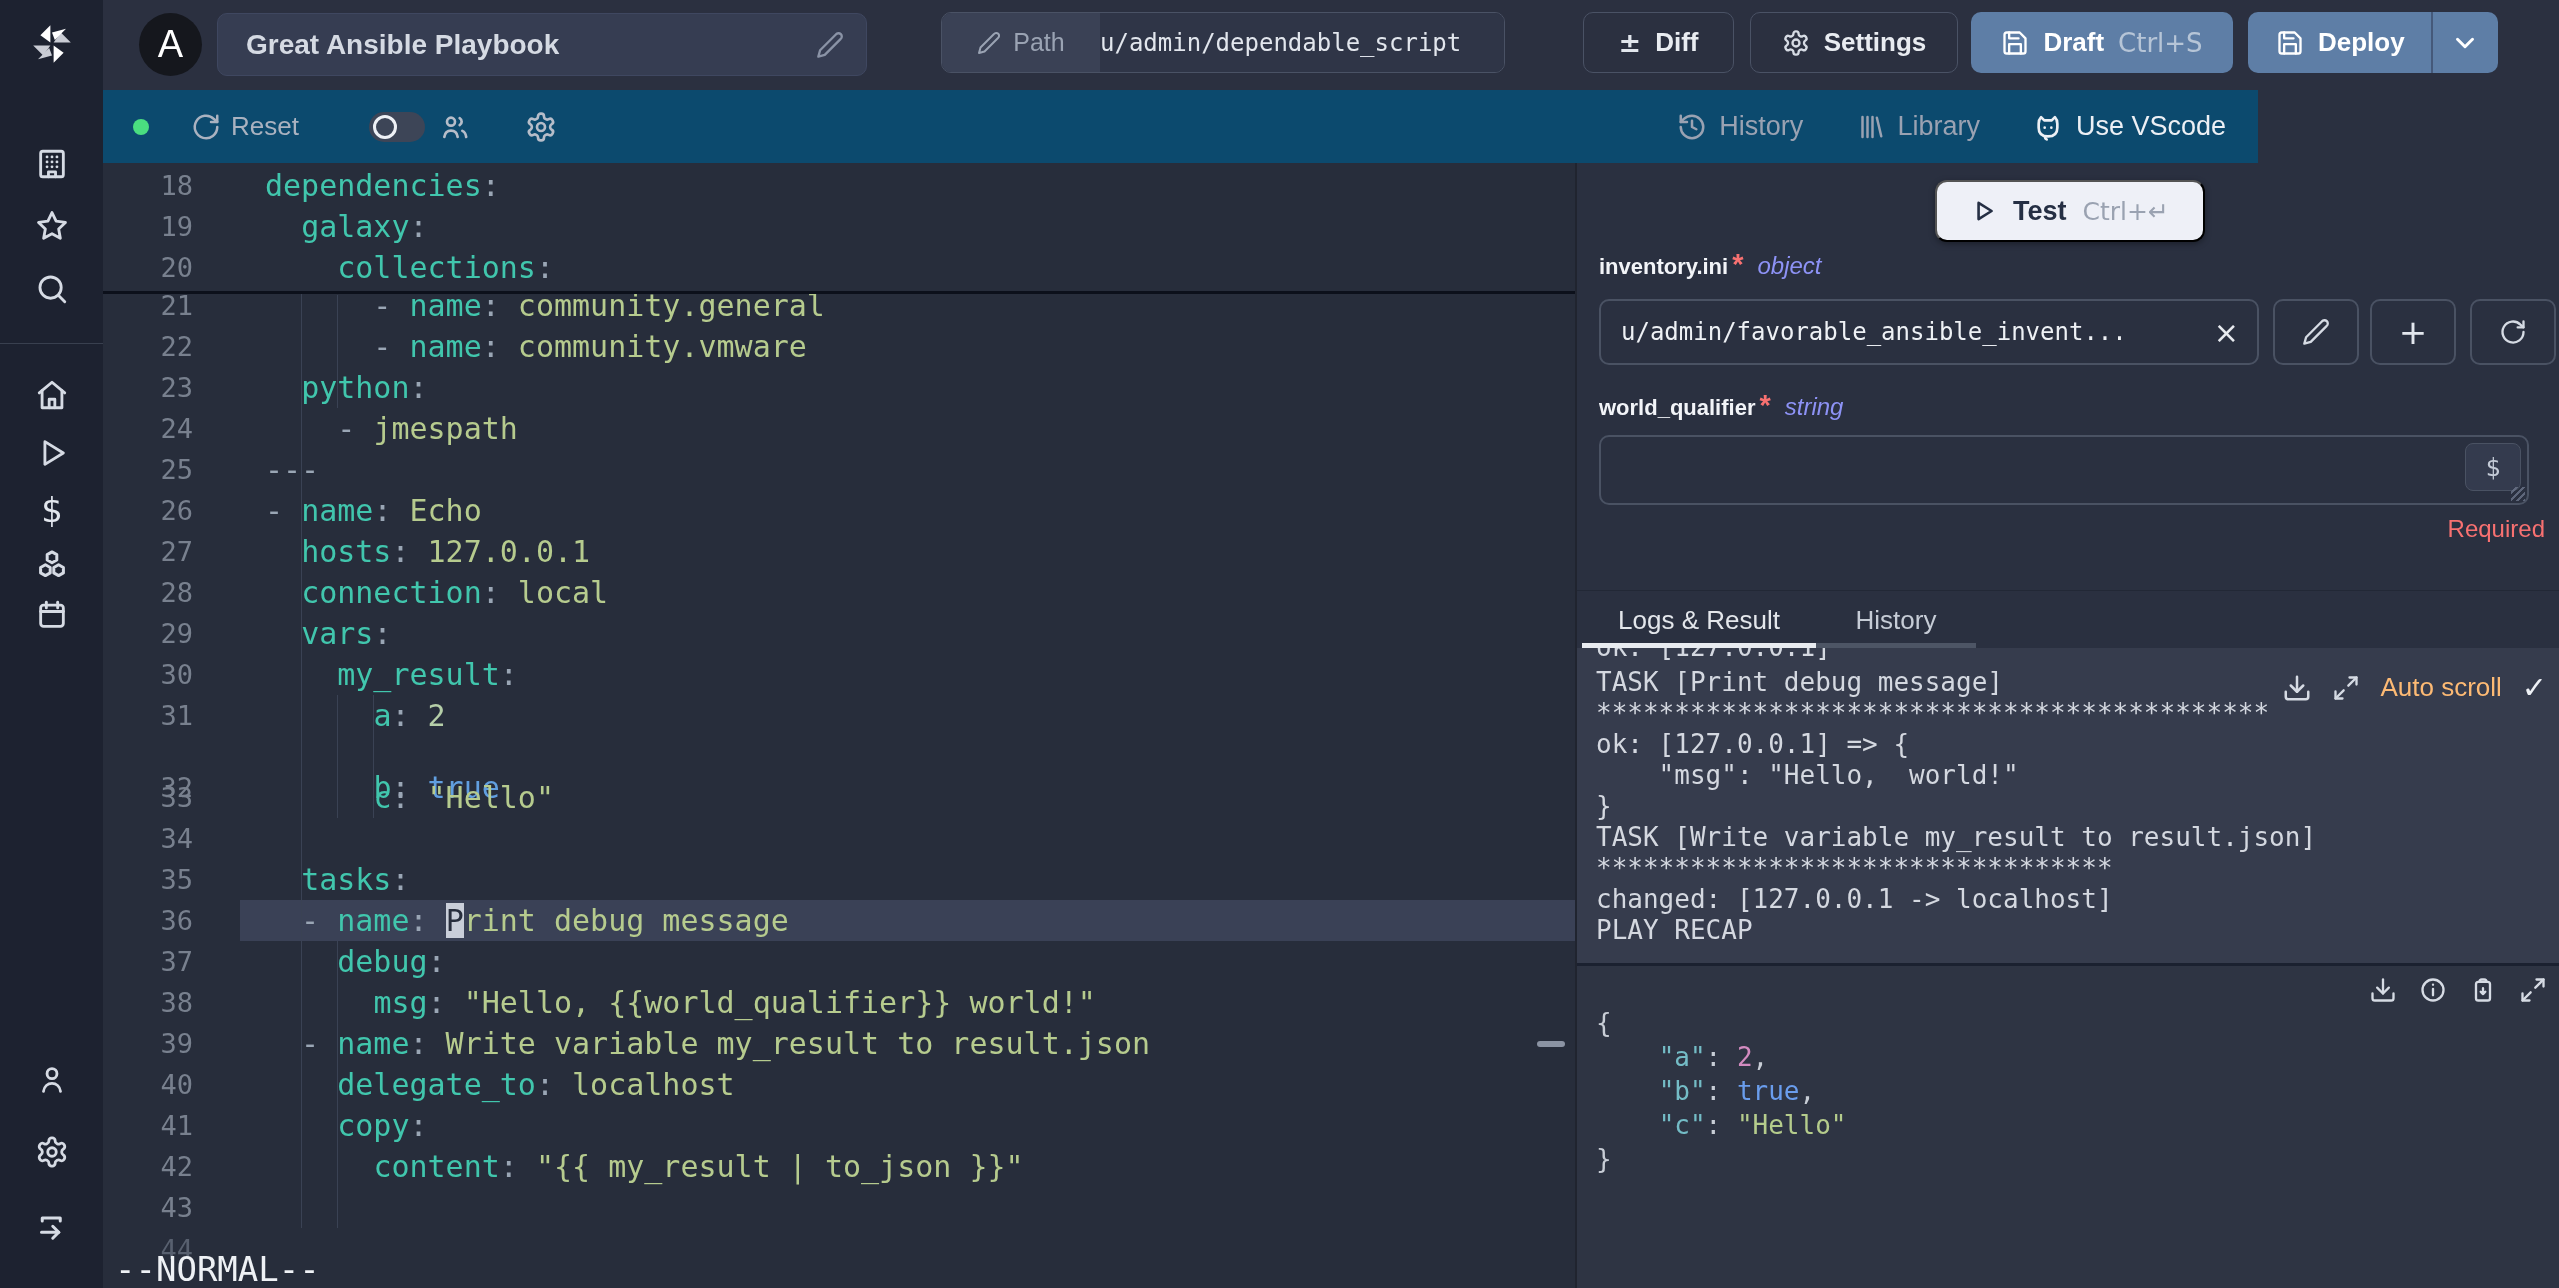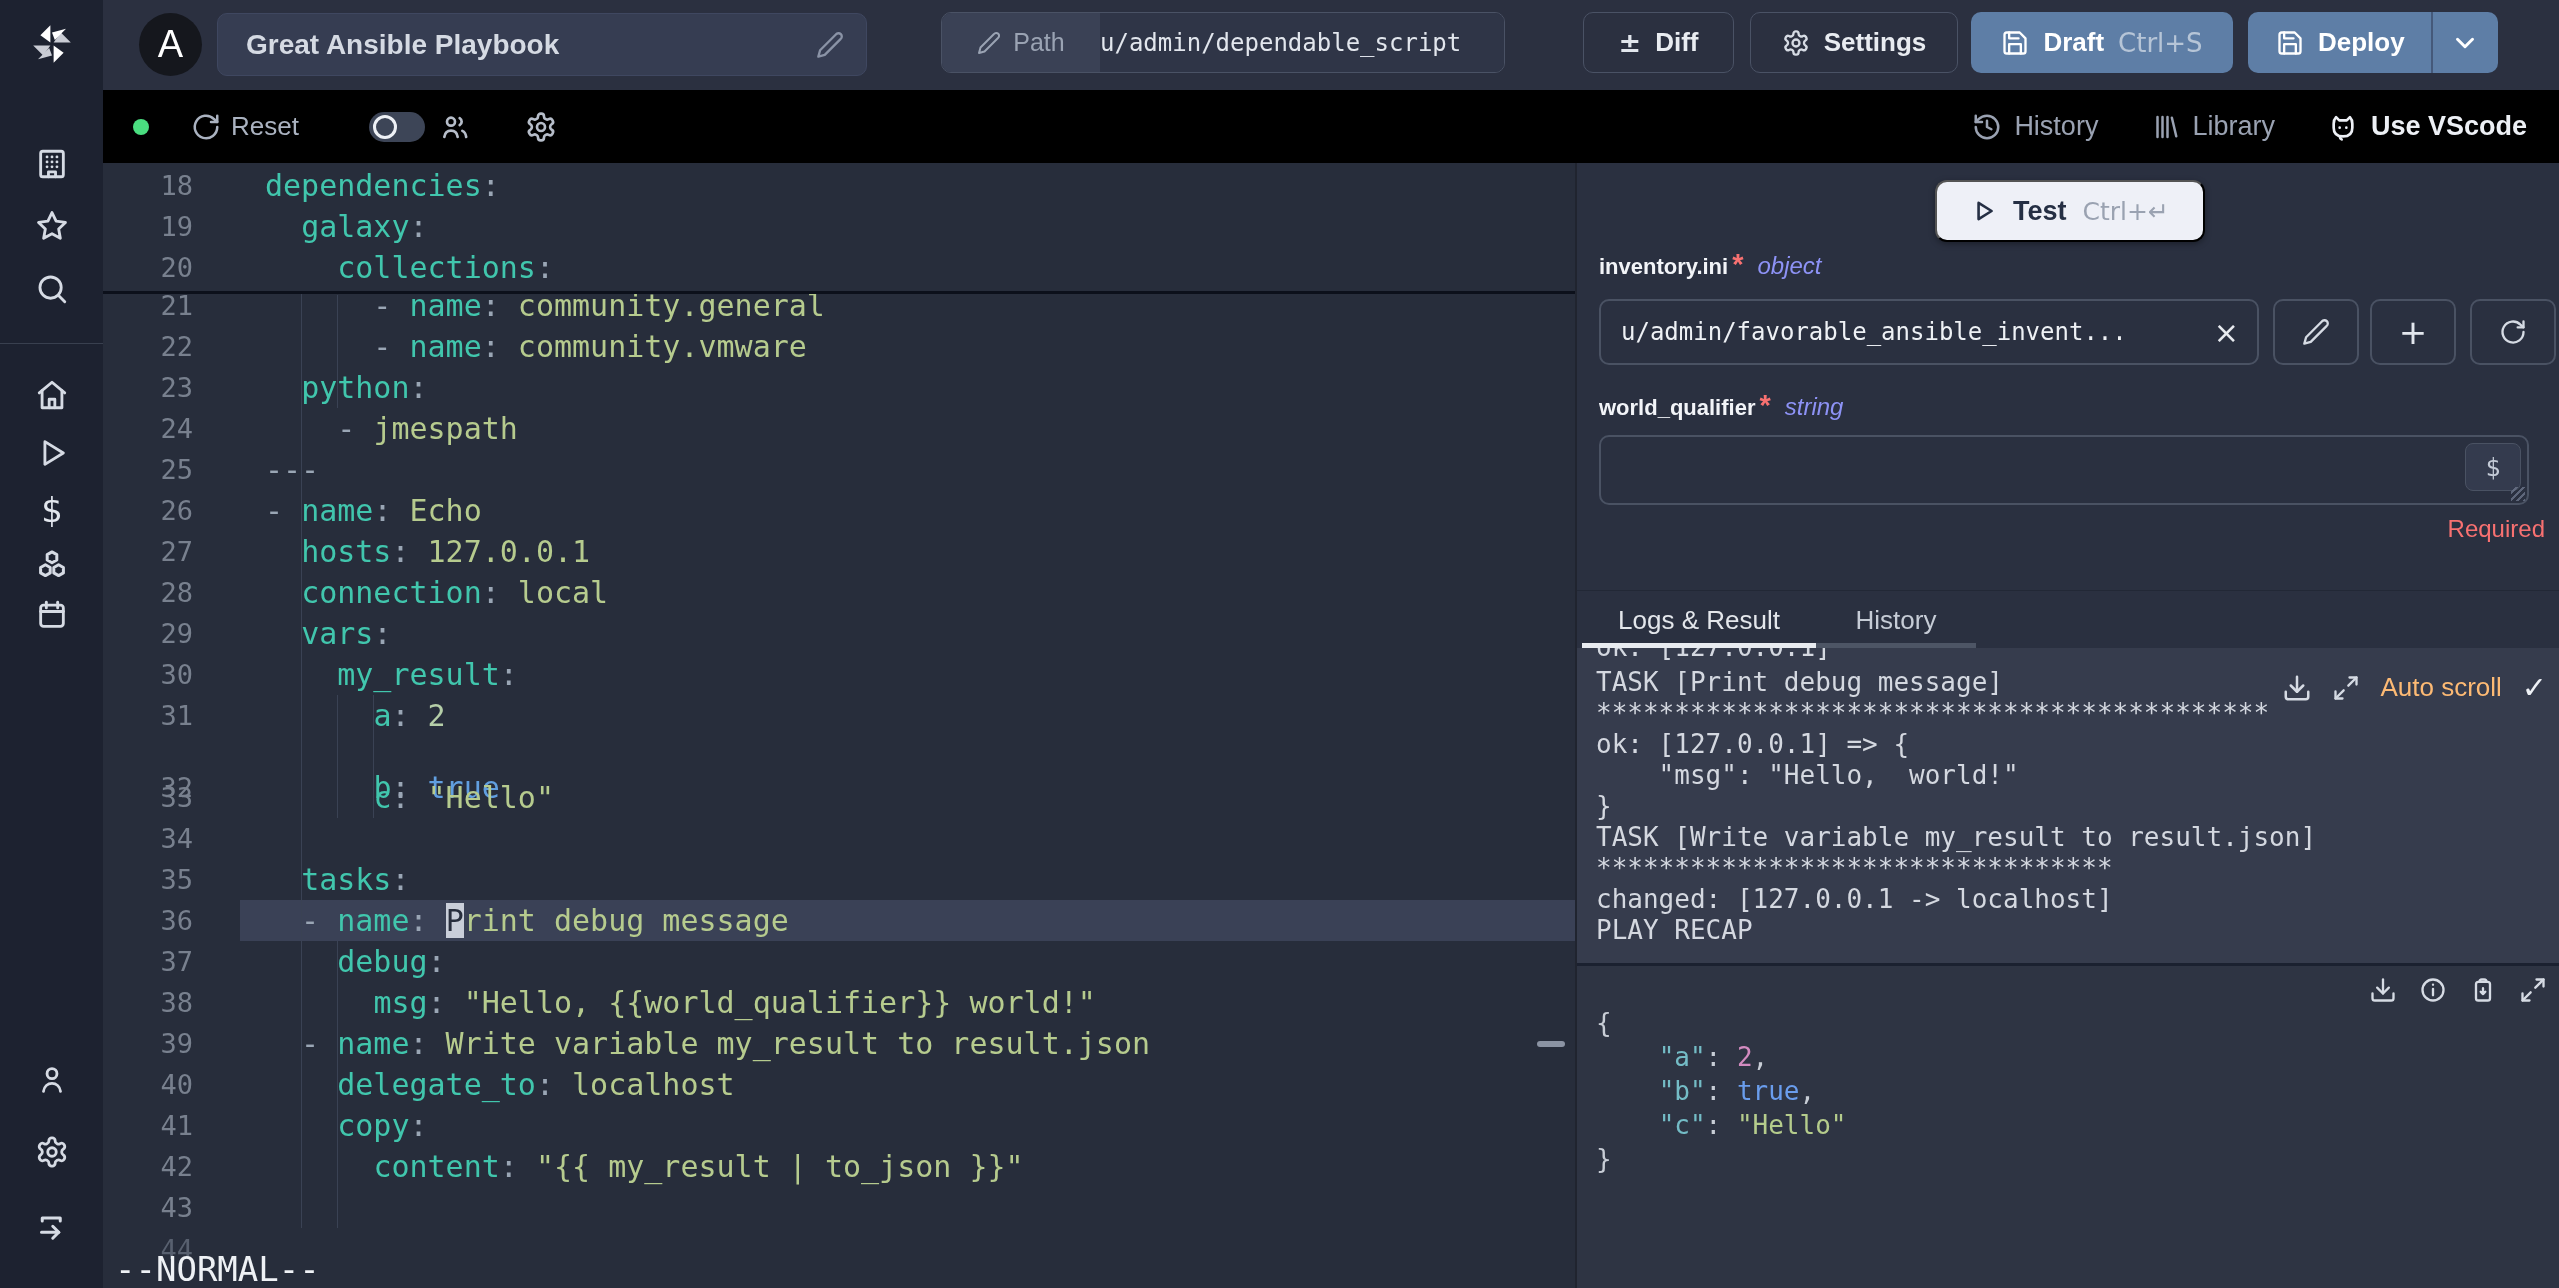--- a/index.html
+++ b/index.html
@@ -36,30 +36,30 @@
             display:flex; align-items:center; justify-content:center; gap:14px; font-size:26px; font-weight:600;
             color:#e9ecf1; cursor:pointer; background:transparent; }
   .tb-btn.blue { background:#5e7ea6; border:none; }
   .shortcut { font-weight:400; color:rgba(255,255,255,0.55); font-family:"DejaVu Sans", sans-serif; }
   .deploy-split { position:absolute; top:12px; height:61px; background:#5e7ea6; border-radius:10px; display:flex; cursor:pointer; }
   .deploy-main { display:flex; align-items:center; gap:14px; padding:0 26px 0 28px; font-size:26px; font-weight:600; color:#fff; }
   .deploy-divider { width:2px; background:#45597a; margin:0; }
   .deploy-caret { width:65px; display:flex; align-items:center; justify-content:center; }
 
   
-  .toolbar2 { position:absolute; left:103px; top:90px; width:2456px; height:73px; background:#000000; }
+  .toolbar2 { position:absolute; left:103px; top:90px; width:2155px; height:73px; background:#0c4a6e; }
   .status-dot { position:absolute; left:30px; top:29px; width:16px; height:16px; border-radius:50%; background:#4ade80; }
   .t2-item { position:absolute; top:0; height:73px; display:flex; align-items:center; gap:10px; color:#aab2c0;
              font-size:26px; cursor:pointer; }
   .toggle { position:absolute; left:266px; top:22px; width:56px; height:30px; border-radius:15px; background:#3d4557; cursor:pointer; }
   .toggle .knob { position:absolute; left:4px; top:3px; width:24px; height:24px; border-radius:50%;
                   border:3px solid #eef1f6; background:transparent; }
   .t2-right { position:absolute; right:32px; top:0; height:73px; display:flex; align-items:center; gap:52px; }
   .t2-right .item { display:flex; align-items:center; gap:12px; font-size:27px; color:#9aa2b2; cursor:pointer; }
-  .t2-right .item.bright { color:#edf0f5; font-weight:700; }
+  .t2-right .item.bright { color:#edf0f5; font-weight:400; }
 
   
   .editor { position:absolute; left:103px; top:163px; width:1472px; height:1125px; background:#272d3b; overflow:hidden; }
   .cline { position:absolute; left:0; width:100%; height:41px; line-height:41px;
            font-family:"DejaVu Sans Mono", monospace; font-size:30px; white-space:pre; }
   .cline .ln { position:absolute; left:0; width:90px; text-align:right; color:#78808e; font-size:27px; }
   .cline .ln.dim { color:#58606f; }
   .cline .codetxt { position:absolute; left:162px; top:0; }
   .cline.hl::before { content:''; position:absolute; left:137px; right:0; top:0; bottom:0; background:#3a4156; }
   .cline > * { position:relative; }

